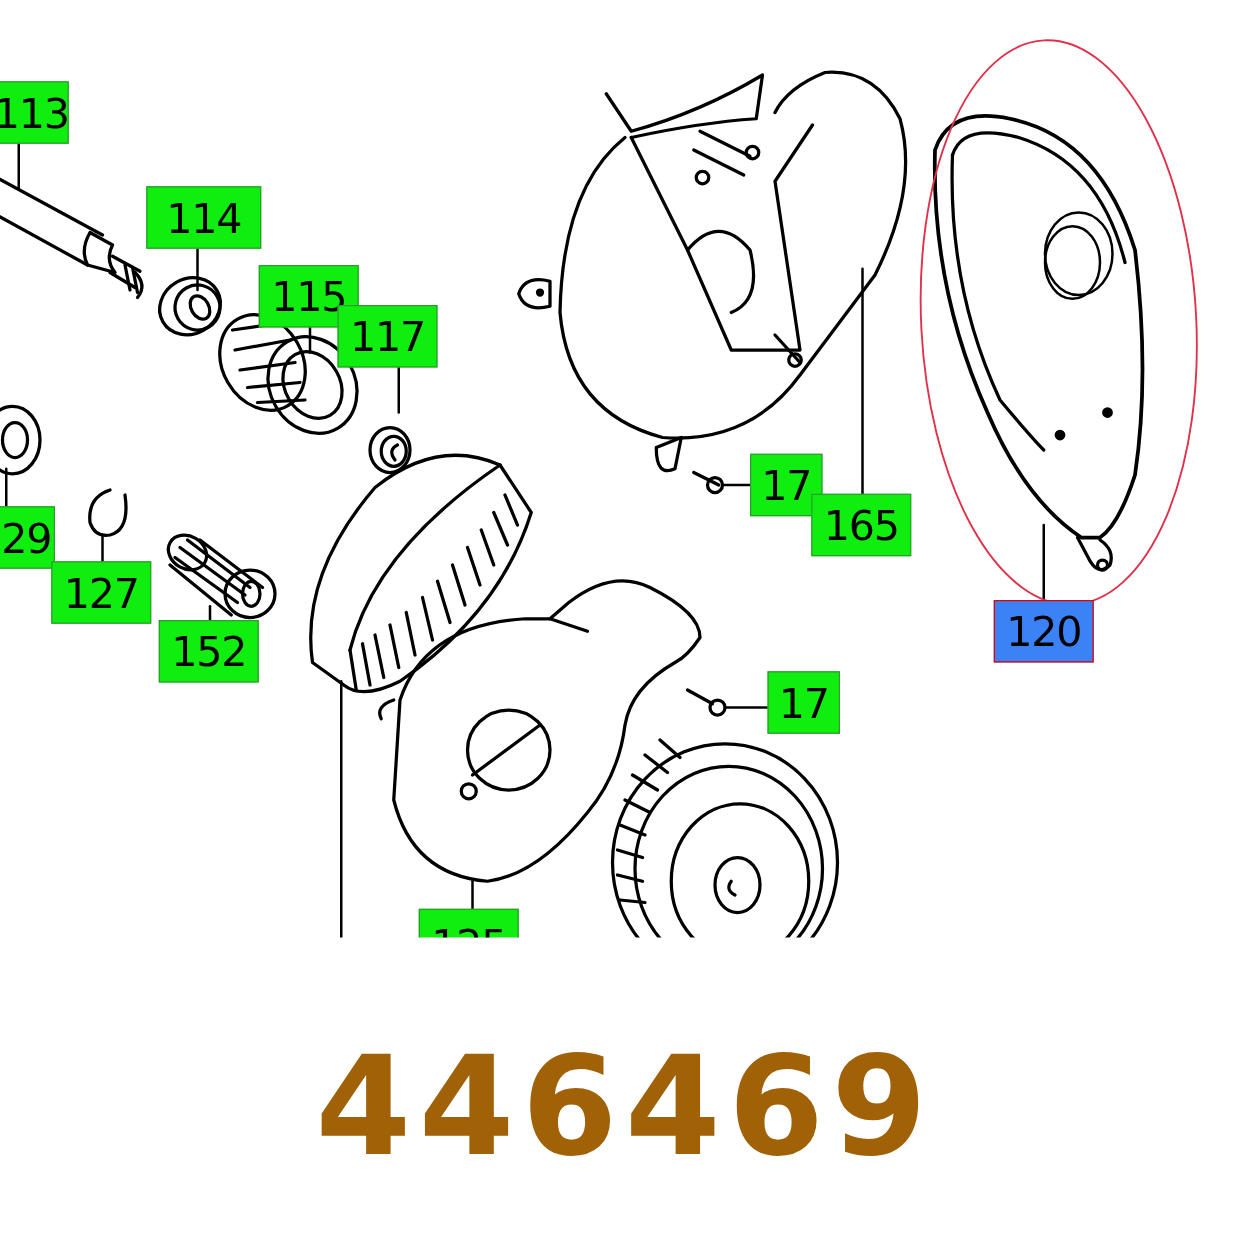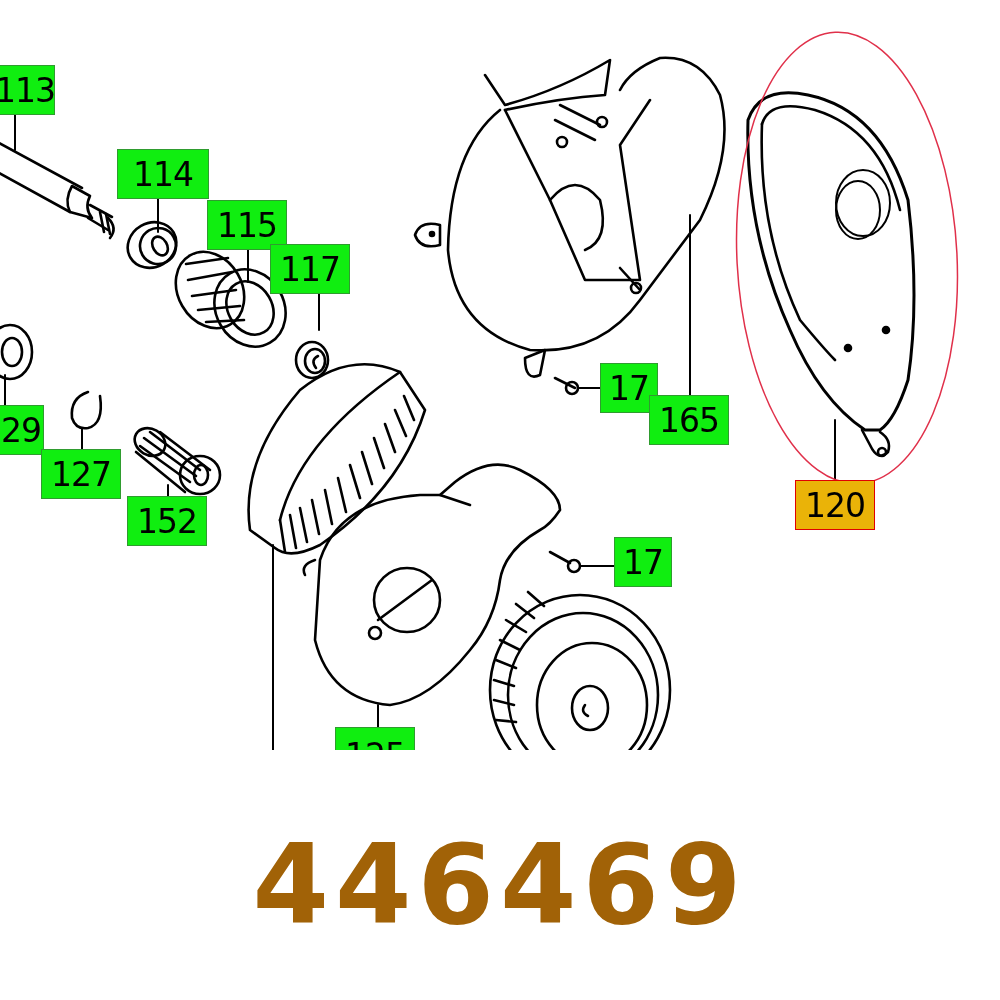--- a/index.html
+++ b/index.html
@@ -6,21 +6,21 @@
   body { width: 1000px; height: 1000px; position: relative; overflow: hidden; font-family: "DejaVu Sans", sans-serif; }
   #diagram { position: absolute; left: 0; top: 0; width: 1000px; height: 750px; overflow: hidden; }
   #diagram svg { position: absolute; left: 0; top: 0; }
   .label {
     position: absolute; box-sizing: border-box;
     height: 50px; display: flex; align-items: center; justify-content: center;
     font-family: "DejaVu Sans", sans-serif; font-size: 33px; color: #000;
     letter-spacing: -1px; border: 1px solid #2f9c2f;
   }
   .label.green { background: #10ee10; }
-  .label.red { background: #eab308; border-color: #e00000; }
+  .label.red { background: #3b82f6; border-color: #e00000; }
   .part-number {
     position: absolute; left: 0; top: 820px; width: 1000px; height: 130px;
     display: flex; align-items: center; justify-content: center;
     font-family: "DejaVu Sans", sans-serif; font-weight: bold; font-size: 110px;
     letter-spacing: 6px; color: #a16207;
   }
 </style>
 </head>
 <body>
 
@@ -140,21 +140,21 @@
       <circle cx="848" cy="348" r="3" fill="#000"></circle>
       <path d="M862 430 L870 445 Q878 462 888 452 Q892 440 880 432"></path>
       <circle cx="882" cy="452" r="4"></circle>
       <line x1="835" y1="420" x2="835" y2="480" stroke-width="2"></line>
       <ellipse cx="847" cy="258" rx="110" ry="226" transform="rotate(-3 847 258)" stroke="#e0304a" stroke-width="1.5"></ellipse>
     </g>
   </svg>
 
   <div class="label green" style="left:-5px;top:65px;width:60px;">113</div>
   <div class="label green" style="left:117px;top:149px;width:92px;">114</div>
-  <div class="label green" style="left:207px;top:200px;width:80px;">115</div>
+  <div class="label green" style="left:207px;top:212px;width:80px;">115</div>
   <div class="label green" style="left:270px;top:244px;width:80px;">117</div>
   <div class="label green" style="left:-10px;top:405px;width:54px;justify-content:flex-end;padding-right:2px;overflow:hidden;">
       <span>129</span>
     </div>
   <div class="label green" style="left:41px;top:449px;width:80px;">127</div>
   <div class="label green" style="left:127px;top:496px;width:80px;">152</div>
   <div class="label green" style="left:600px;top:363px;width:58px;">17</div>
   <div class="label green" style="left:649px;top:395px;width:80px;">165</div>
   <div class="label green" style="left:614px;top:537px;width:58px;">17</div>
   <div class="label red" style="left:795px;top:480px;width:80px;">120</div>

